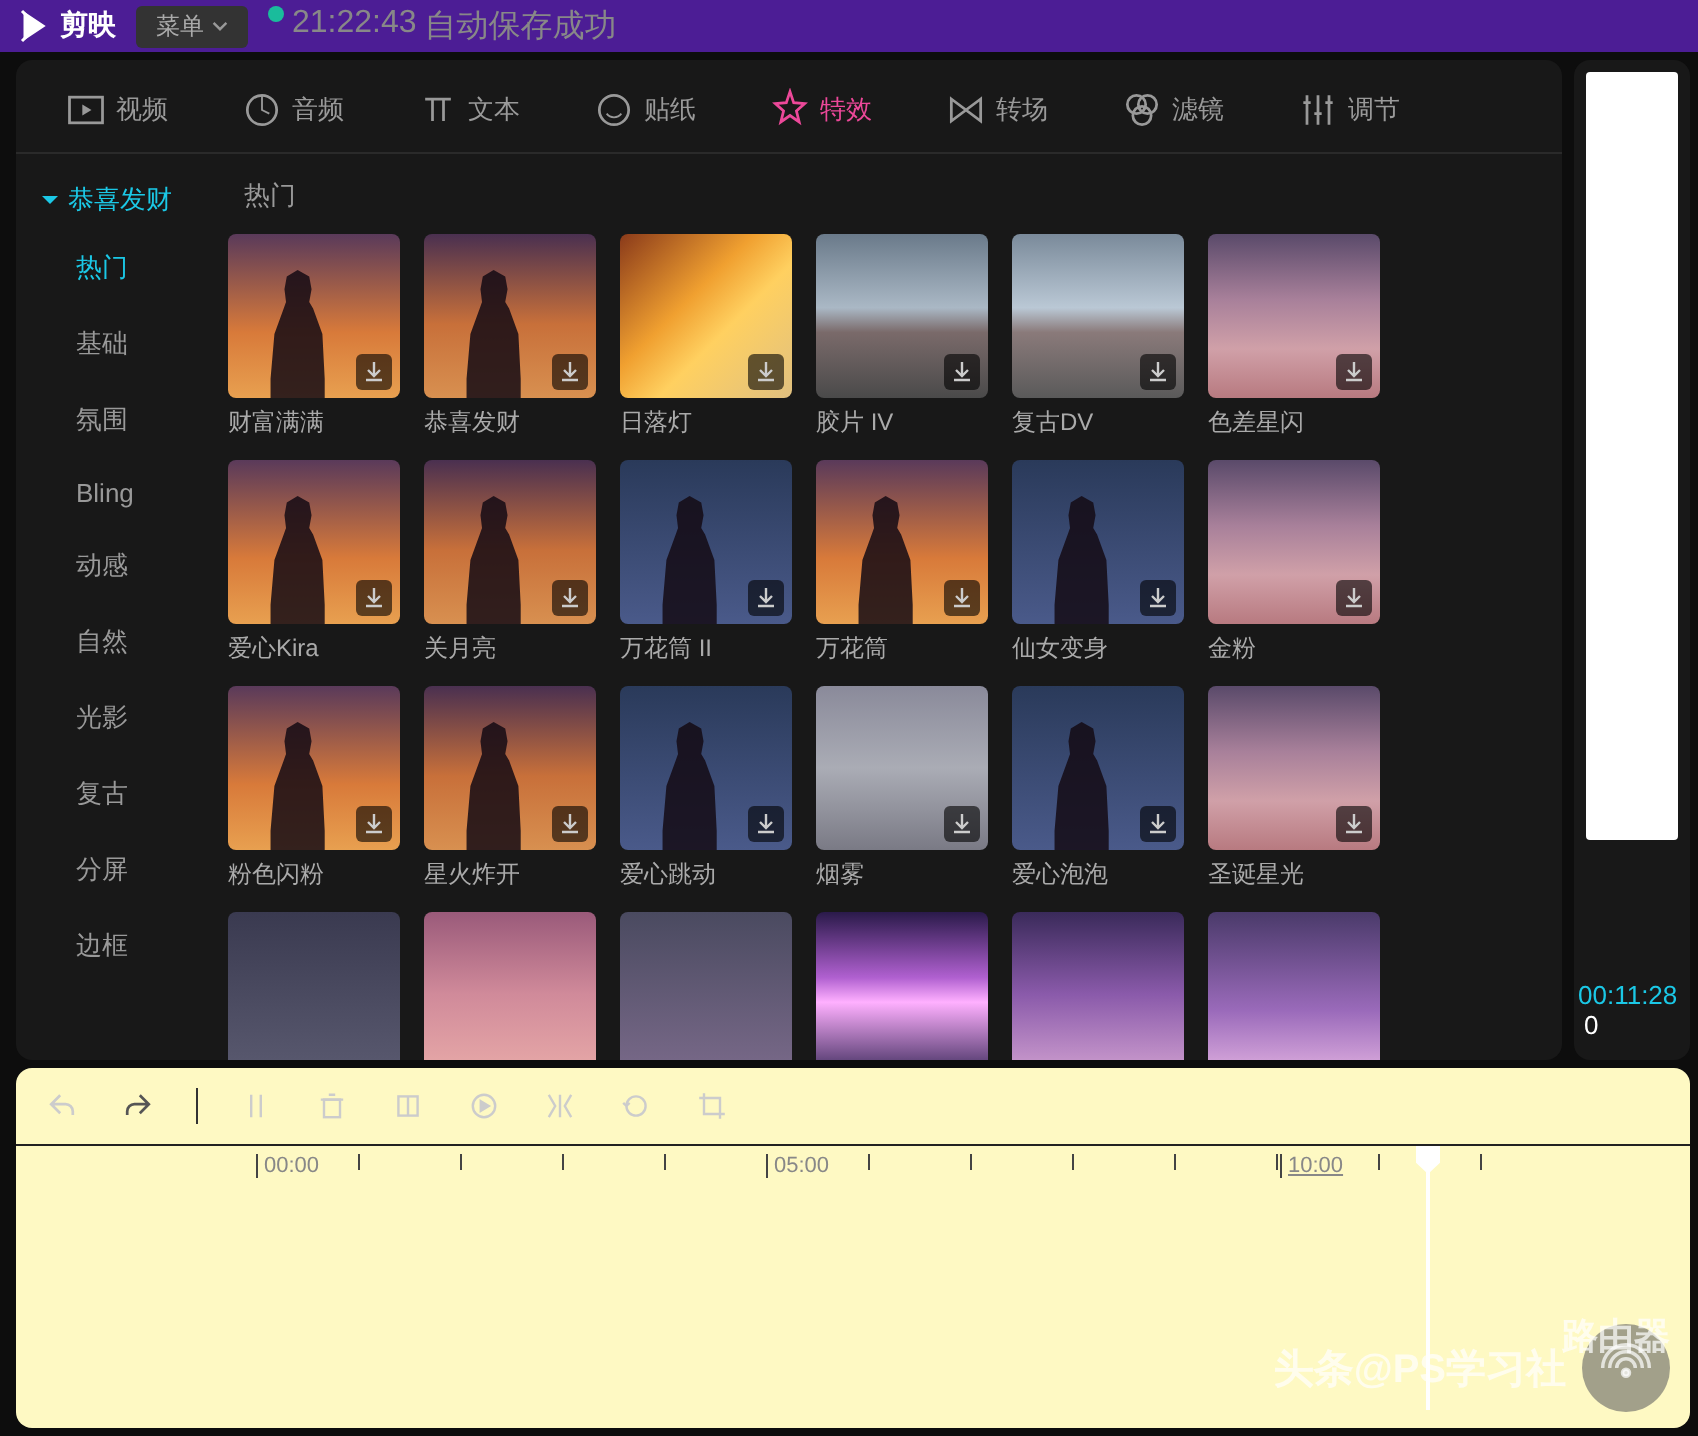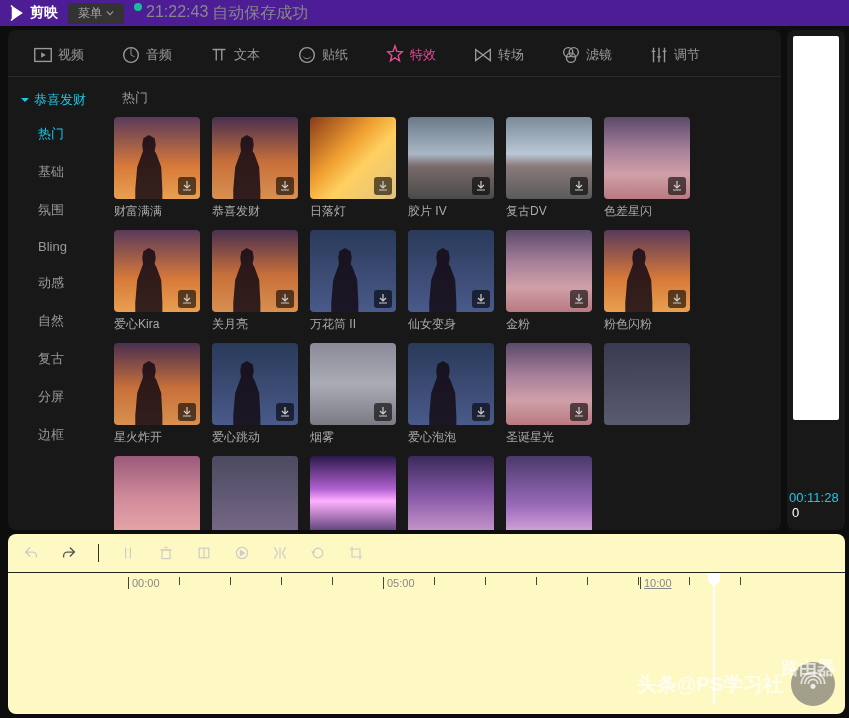--- a/index.html
+++ b/index.html
@@ -159,20 +159,21 @@
             </svg>
           <span>恭喜发财</span>
         </div>
         <div id="sidebar-items">
             <div class="sidebar-item active">热门</div>
             <div class="sidebar-item">基础</div>
             <div class="sidebar-item">氛围</div>
             <div class="sidebar-item">Bling</div>
             <div class="sidebar-item">动感</div>
             <div class="sidebar-item">自然</div>
+            <div class="sidebar-item">光影</div>
             <div class="sidebar-item">复古</div>
             <div class="sidebar-item">分屏</div>
             <div class="sidebar-item">边框</div>
           </div>
       </div>
       <div class="grid-area">
         <div class="section-title">热门</div>
         <div class="grid" id="grid">
             <div class="effect-card">
               <div class="thumb bg-sunset silhouette">
@@ -256,20 +257,30 @@
             </div>
             <div class="effect-card">
               <div class="thumb bg-night silhouette">
                 <div class="dl-btn">
                   <svg width="12" height="12" viewBox="0 0 12 12">
                     <path d="M6 1v7M3 5l3 3 3-3M2 10h8" stroke="#ccc" fill="none" stroke-width="1.2"></path>
                   </svg>
                 </div>
               </div>
               <div class="card-label">万花筒 II</div>
+            </div>
+            <div class="effect-card">
+              <div class="thumb bg-sunset silhouette">
+                <div class="dl-btn">
+                  <svg width="12" height="12" viewBox="0 0 12 12">
+                    <path d="M6 1v7M3 5l3 3 3-3M2 10h8" stroke="#ccc" fill="none" stroke-width="1.2"></path>
+                  </svg>
+                </div>
+              </div>
+              <div class="card-label">万花筒</div>
             </div>
             <div class="effect-card">
               <div class="thumb bg-night silhouette">
                 <div class="dl-btn">
                   <svg width="12" height="12" viewBox="0 0 12 12">
                     <path d="M6 1v7M3 5l3 3 3-3M2 10h8" stroke="#ccc" fill="none" stroke-width="1.2"></path>
                   </svg>
                 </div>
               </div>
               <div class="card-label">仙女变身</div>

